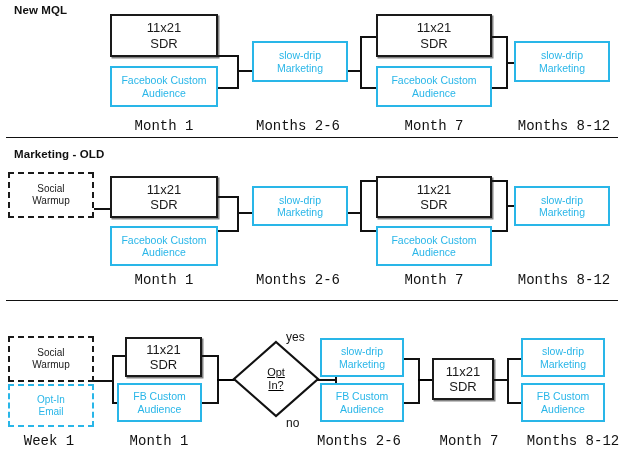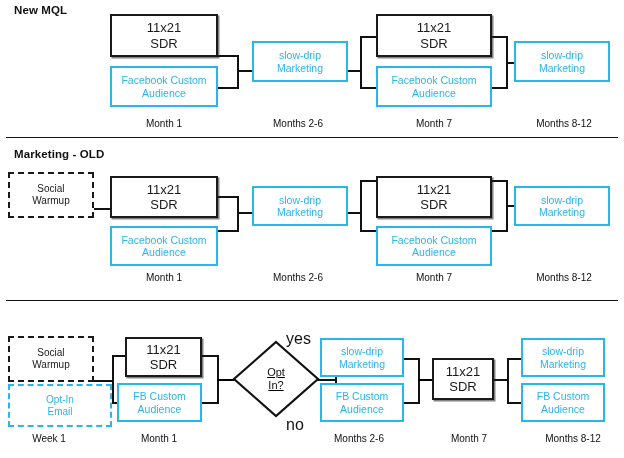--- a/index.html
+++ b/index.html
@@ -33,42 +33,42 @@
   }
   .node.dash-black{
     border:2px dashed #1a1a1a;color:#1a1a1a;font-size:10px;background:#fff;
   }
   .node.dash-blue{
     border:2px dashed #29b6e8;color:#29b6e8;font-size:10px;background:#fff;
   }
 
   
   .tl{
-    position:absolute;font-size:10px;color:#111;white-space:nowrap;
-    text-align:left;transform:translateX(-50%);
+    position:absolute;font-size:14px;color:#111;white-space:nowrap;
+    text-align:left;transform:translateX(-50%);font-family:Liberation Mono, monospace;
   }
 
   
   .ln{position:absolute;background:#111;}
   .ln.h{height:1.6px;}
   .ln.v{width:1.6px;}
   .ln.thick{background:#000;}
 
   
   .diamond{
     position:absolute;box-sizing:border-box;
     display:flex;align-items:center;justify-content:center;
   }
   .diamond svg{position:absolute;left:0;top:0;}
   .diamond .dlabel{
     position:relative;z-index:2;font-size:11px;color:#111;
     text-align:center;line-height:1.15;white-space:pre-line;
   }
   .branch{
-    position:absolute;font-size:16px;color:#111;white-space:nowrap;
+    position:absolute;font-size:12px;color:#111;white-space:nowrap;
   }
 </style>
 </head>
 <body>
 
 <div class="canvas">
 
   <div class="sec-title" style="left:14px;top:4px;">New MQL</div>
 
   <div class="ln h" style="left:217px;top:55px;width:22px;"></div>
@@ -166,21 +166,21 @@
   <div class="ln h" style="left:404px;top:402px;width:16px;"></div>
   <div class="ln h thick" style="left:418px;top:379px;width:14px;height:2.2px;"></div>
 
   <div class="ln h" style="left:493px;top:379px;width:16px;"></div>
   <div class="ln v" style="left:507px;top:358px;height:46px;"></div>
   <div class="ln h" style="left:507px;top:358px;width:14px;"></div>
   <div class="ln h" style="left:507px;top:402px;width:14px;"></div>
 
   <div class="node dash-black" style="left:8px;top:336px;width:86px;height:46px;">Social
 Warmup</div>
-  <div class="node dash-blue" style="left:8px;top:384px;width:104px;height:43px;">Opt-In
+  <div class="node dash-blue" style="left:8px;top:384px;width:86px;height:43px;">Opt-In
 Email</div>
 
   <div class="node black" style="left:125px;top:337px;width:77px;height:40px;">11x21
 SDR</div>
   <div class="node blue" style="left:117px;top:383px;width:85px;height:39px;">FB Custom
 Audience</div>
 
   <div class="diamond" style="left:232px;top:340px;width:88px;height:78px;text-decoration:underline;">
     <svg width="88" height="78" viewBox="0 0 88 78" aria-hidden="true">
       <polygon points="44,2 86,39 44,76 2,39" fill="#ffffff" stroke="#111111" stroke-width="2.2"></polygon>

